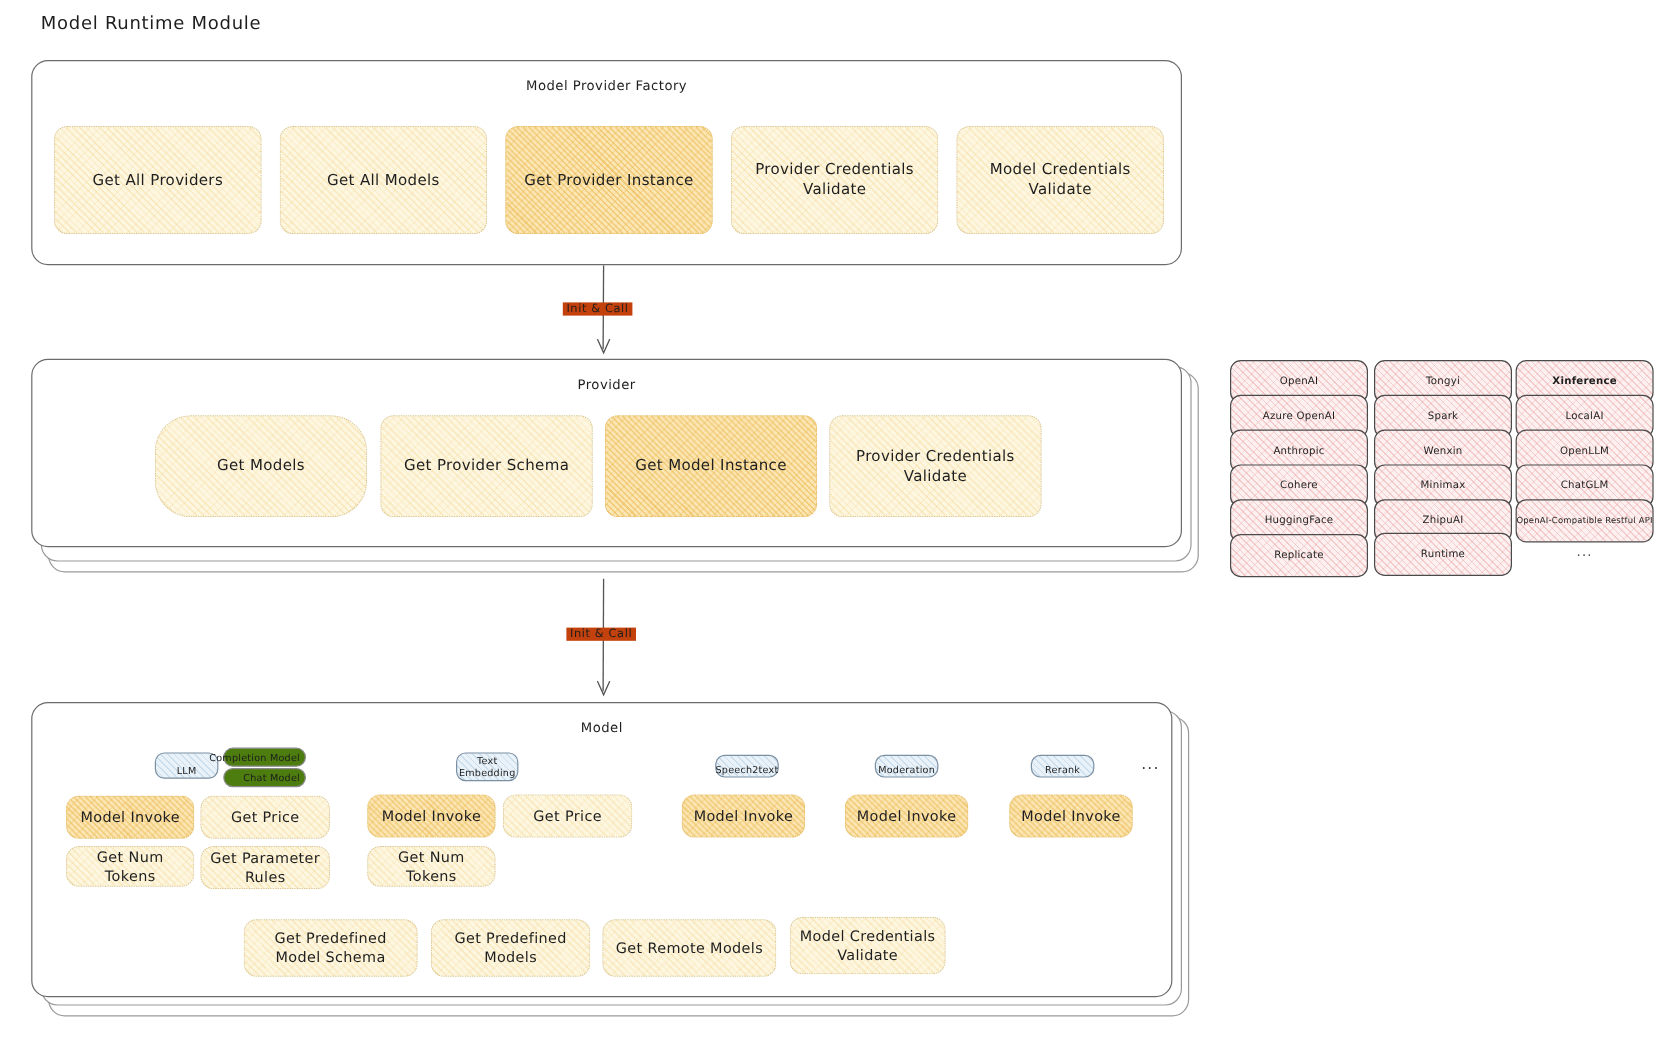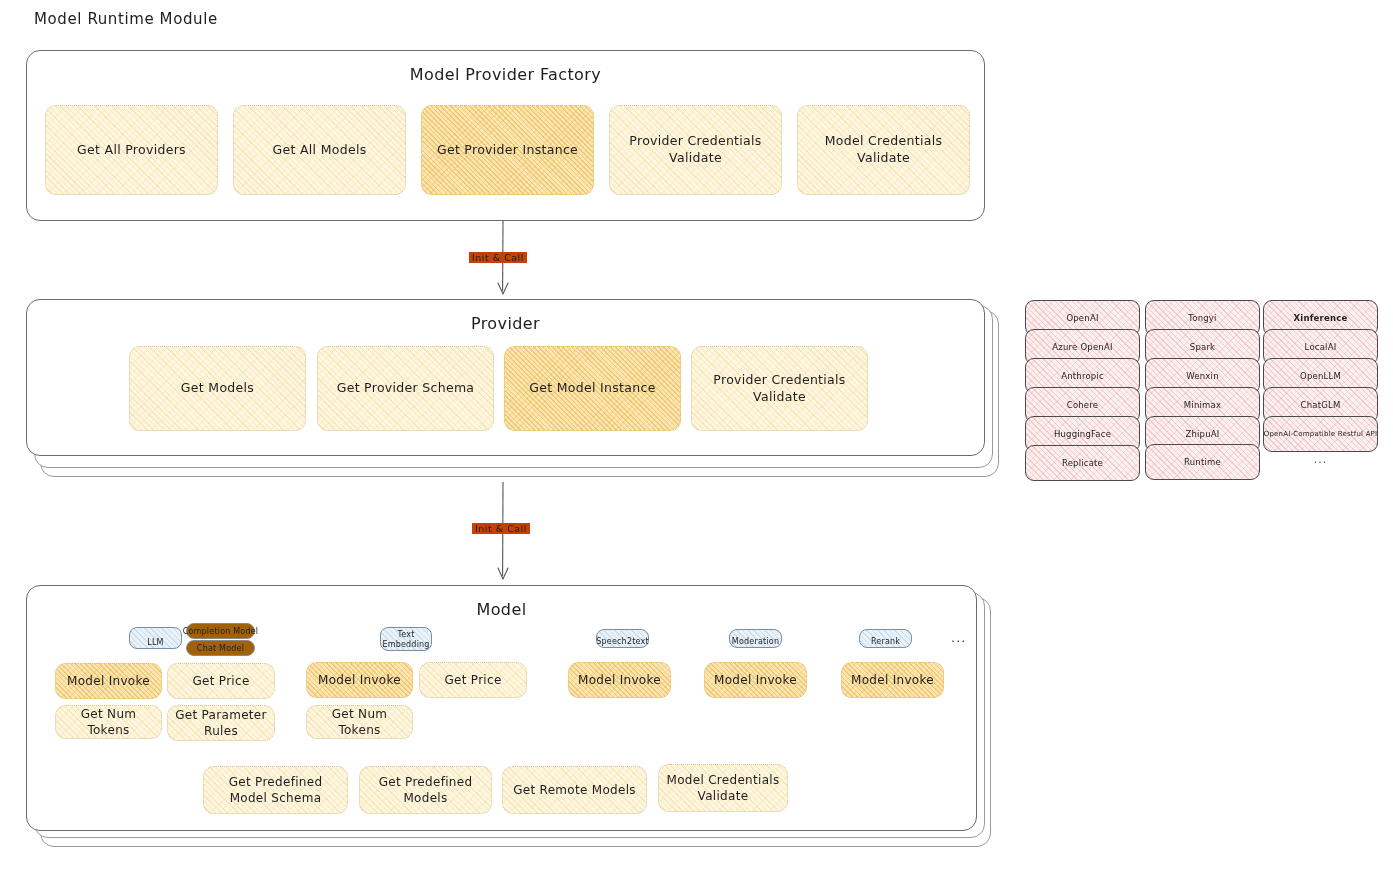--- a/index.html
+++ b/index.html
@@ -19,21 +19,21 @@
   
   .panel{
     position:absolute;
     background:#ffffff;
     border:1.1px solid #6b6b6b;
     border-radius:14px;
     box-sizing:border-box;
   }
   .panel .panel-title{
     position:absolute;left:0;right:0;top:14px;
-    text-align:center;font-size:16px;letter-spacing:.4px;color:#1e1e1e;
+    text-align:center;font-size:11px;letter-spacing:.4px;color:#1e1e1e;
   }
   
   .sheet{
     position:absolute;
     background:#ffffff;
     border:1.1px solid #9a9a9a;
     border-radius:14px;
     box-sizing:border-box;
     z-index:0;
   }
@@ -91,22 +91,22 @@
     background-image:repeating-linear-gradient(45deg,
         rgba(120,165,200,.26) 0 1px, rgba(255,255,255,0) 1px 4px);
     display:flex;align-items:flex-end;justify-content:center;text-align:center;
     font-size:8px;line-height:1.25;letter-spacing:.2px;color:#1e1e1e;
     padding:0 3px;
   }
   .wchip{
     position:absolute;box-sizing:border-box;
     border:1.1px solid #8a8a8a;
     border-radius:8px;
-    background:#a16207;
-    display:flex;align-items:center;justify-content:center;text-align:center;
+    background:#4d7c0f;
+    display:flex;align-items:center;justify-content:flex-end;text-align:center;
     font-size:8px;letter-spacing:.2px;color:#1e1e1e;
     padding:0 4px;white-space:nowrap;
   }
 
   
   .arrow{position:absolute;}
   .arrow-label{
     position:absolute;font-size:9.5px;letter-spacing:.5px;color:#1e1e1e;
     background:#c2410c;padding:0 3px;white-space:nowrap;
   }
@@ -144,21 +144,21 @@
     <path d="M15 0 L14.6 70" stroke="#555" stroke-width="1.1" fill="none"></path>
     <path d="M10 62 L15 73 L20 62" stroke="#555" stroke-width="1.1" fill="none" stroke-linecap="round"></path>
   </svg>
   <div class="arrow-label" style="left:469px;top:252px;">Init &amp; Call</div>
 
   <div class="sheet" style="left:40px;top:310px;width:959px;height:167px;"></div>
   <div class="sheet" style="left:34px;top:305px;width:959px;height:163px;"></div>
   <div class="panel" style="left:26px;top:299px;width:959px;height:157px;z-index:1;">
     <div class="panel-title">Provider</div>
   </div>
-  <div class="ybox" style="left:129px;top:346px;width:177px;height:85px;z-index:2;">
+  <div class="ybox" style="left:129px;top:346px;width:177px;height:85px;z-index:2;border-radius:30px;">
     <span>Get Models</span>
   </div>
   <div class="ybox" style="left:317px;top:346px;width:177px;height:85px;z-index:2;">
     <span>Get Provider Schema</span>
   </div>
   <div class="ybox strong" style="left:504px;top:346px;width:177px;height:85px;z-index:2;">
     <span>Get Model Instance</span>
   </div>
   <div class="ybox" style="left:691px;top:346px;width:177px;height:85px;z-index:2;">
     <span>Provider Credentials Validate</span>

